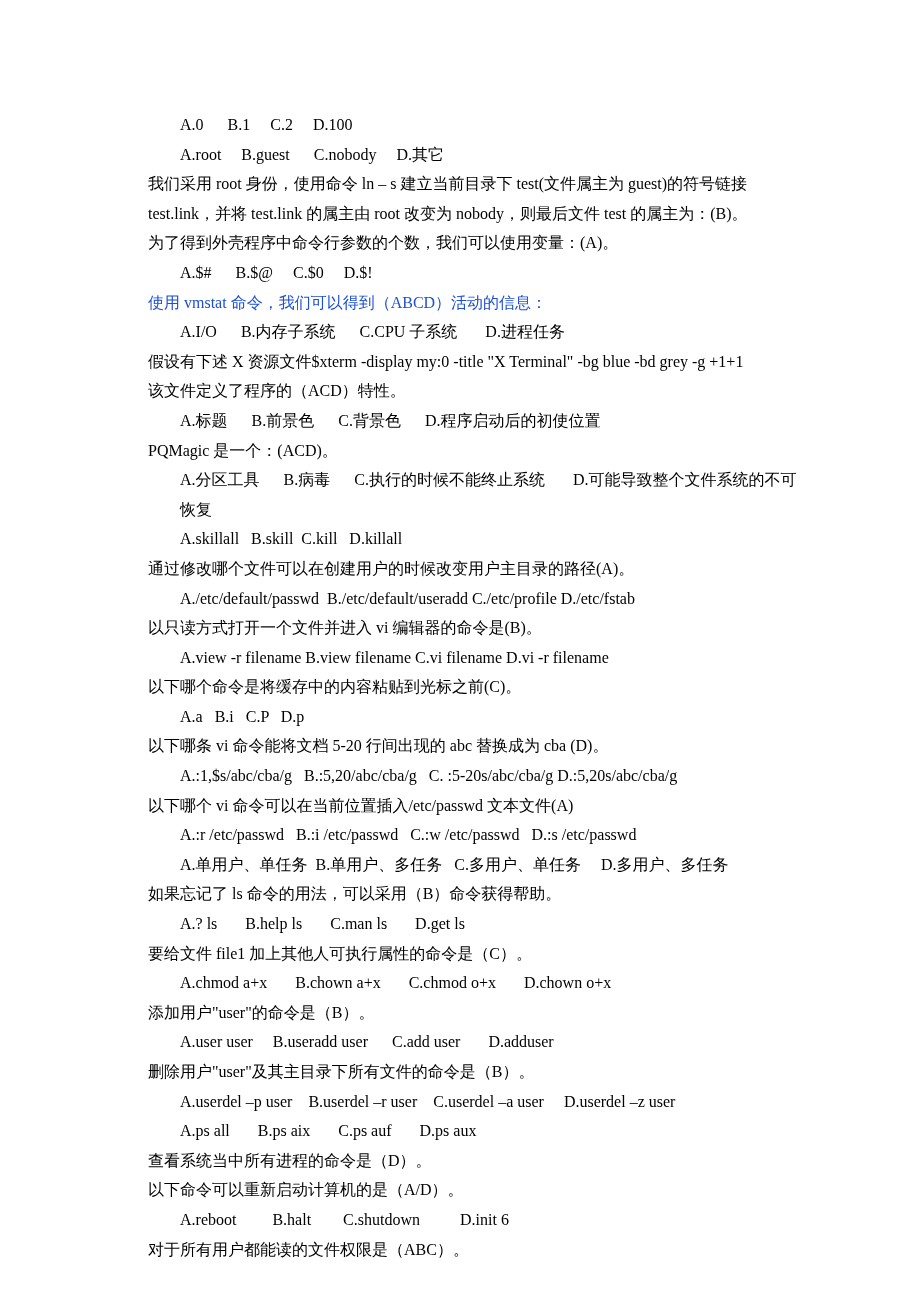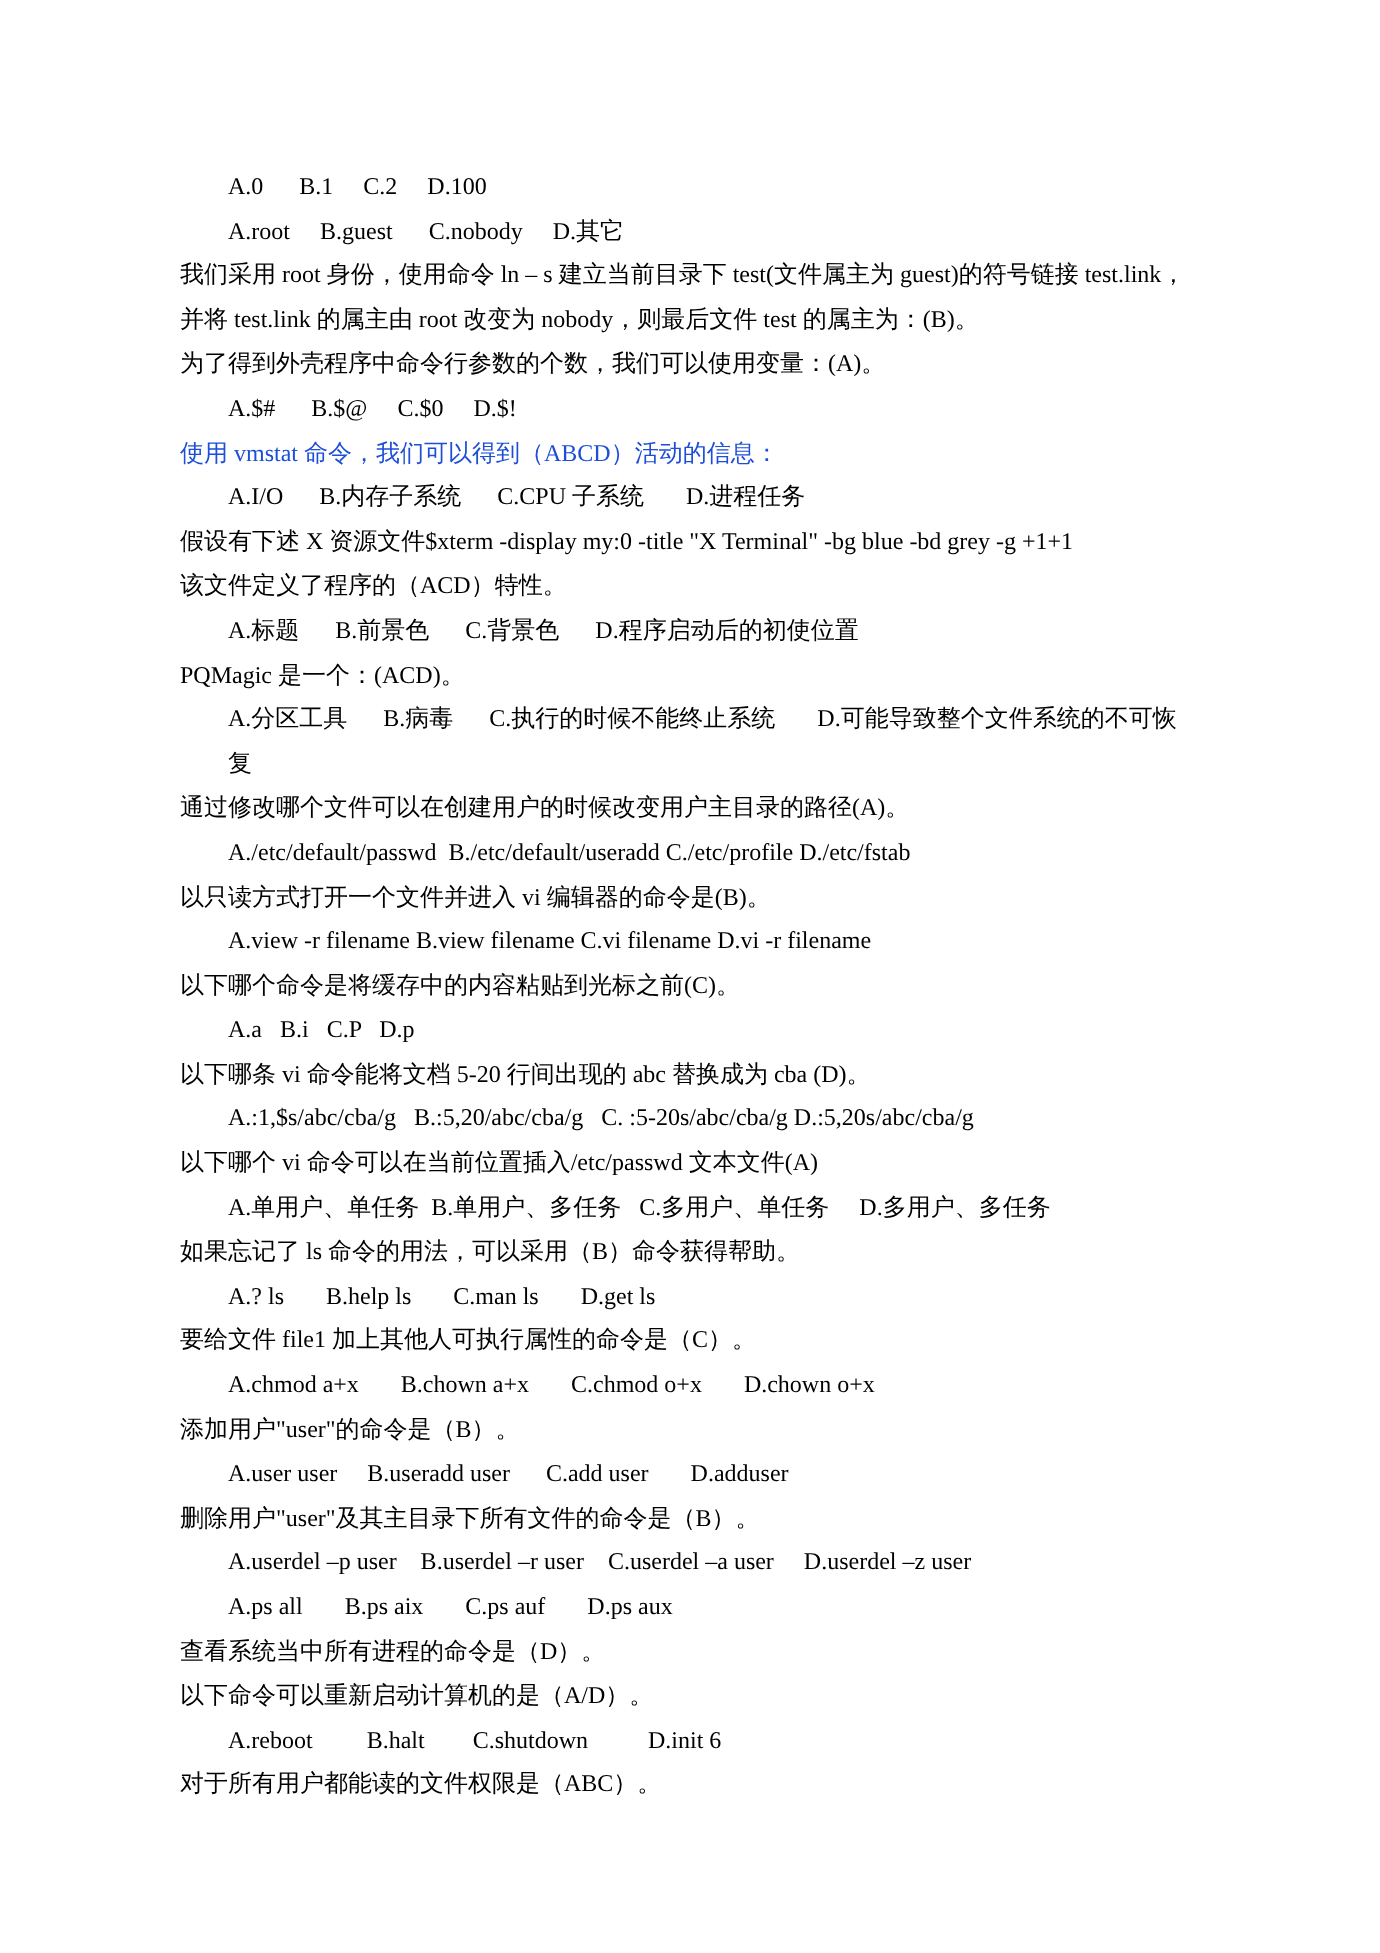--- a/index.html
+++ b/index.html
@@ -11,20 +11,21 @@
     line-height: 1.85;
     color: #000;
   }
   .page {
     width: 920px;
     padding: 110px 120px 80px 120px;
     box-sizing: border-box;
   }
   .line {
     white-space: pre-wrap;
+    margin-left: 28px;
   }
   .indent {
     padding-left: 2em;
   }
   .red {
     color: #1d4ed8;
   }
 </style>
 </head>
 <body>
@@ -36,29 +37,31 @@
       <div class="line ">我们采用 root 身份，使用命令 ln – s 建立当前目录下 test(文件属主为 guest)的符号链接 test.link，并将 test.link 的属主由 root 改变为 nobody，则最后文件 test 的属主为：(B)。</div>
       <div class="line ">为了得到外壳程序中命令行参数的个数，我们可以使用变量：(A)。</div>
       <div class="line indent">A.$#      B.$@     C.$0     D.$!</div>
       <div class="line red">使用 vmstat 命令，我们可以得到（ABCD）活动的信息：</div>
       <div class="line indent">A.I/O      B.内存子系统      C.CPU 子系统       D.进程任务</div>
       <div class="line ">假设有下述 X 资源文件$xterm -display my:0 -title "X Terminal" -bg blue -bd grey -g +1+1</div>
       <div class="line ">该文件定义了程序的（ACD）特性。</div>
       <div class="line indent">A.标题      B.前景色      C.背景色      D.程序启动后的初使位置</div>
       <div class="line ">PQMagic 是一个：(ACD)。</div>
       <div class="line indent">A.分区工具      B.病毒      C.执行的时候不能终止系统       D.可能导致整个文件系统的不可恢复</div>
+      <div class="line indent">A.skillall   B.skill  C.kill   D.killall</div>
       <div class="line ">通过修改哪个文件可以在创建用户的时候改变用户主目录的路径(A)。</div>
       <div class="line indent">A./etc/default/passwd  B./etc/default/useradd C./etc/profile D./etc/fstab</div>
       <div class="line ">以只读方式打开一个文件并进入 vi 编辑器的命令是(B)。</div>
       <div class="line indent">A.view -r filename B.view filename C.vi filename D.vi -r filename</div>
       <div class="line ">以下哪个命令是将缓存中的内容粘贴到光标之前(C)。</div>
       <div class="line indent">A.a   B.i   C.P   D.p</div>
       <div class="line ">以下哪条 vi 命令能将文档 5-20 行间出现的 abc 替换成为 cba (D)。</div>
       <div class="line indent">A.:1,$s/abc/cba/g   B.:5,20/abc/cba/g   C. :5-20s/abc/cba/g D.:5,20s/abc/cba/g</div>
       <div class="line ">以下哪个 vi 命令可以在当前位置插入/etc/passwd 文本文件(A)</div>
+      <div class="line indent">A.:r /etc/passwd   B.:i /etc/passwd   C.:w /etc/passwd   D.:s /etc/passwd</div>
       <div class="line indent">A.单用户、单任务  B.单用户、多任务   C.多用户、单任务     D.多用户、多任务</div>
       <div class="line ">如果忘记了 ls 命令的用法，可以采用（B）命令获得帮助。</div>
       <div class="line indent">A.? ls       B.help ls       C.man ls       D.get ls</div>
       <div class="line ">要给文件 file1 加上其他人可执行属性的命令是（C）。</div>
       <div class="line indent">A.chmod a+x       B.chown a+x       C.chmod o+x       D.chown o+x</div>
       <div class="line ">添加用户"user"的命令是（B）。</div>
       <div class="line indent">A.user user     B.useradd user      C.add user       D.adduser</div>
       <div class="line ">删除用户"user"及其主目录下所有文件的命令是（B）。</div>
       <div class="line indent">A.userdel –p user    B.userdel –r user    C.userdel –a user     D.userdel –z user</div>
       <div class="line indent">A.ps all       B.ps aix       C.ps auf       D.ps aux</div>

